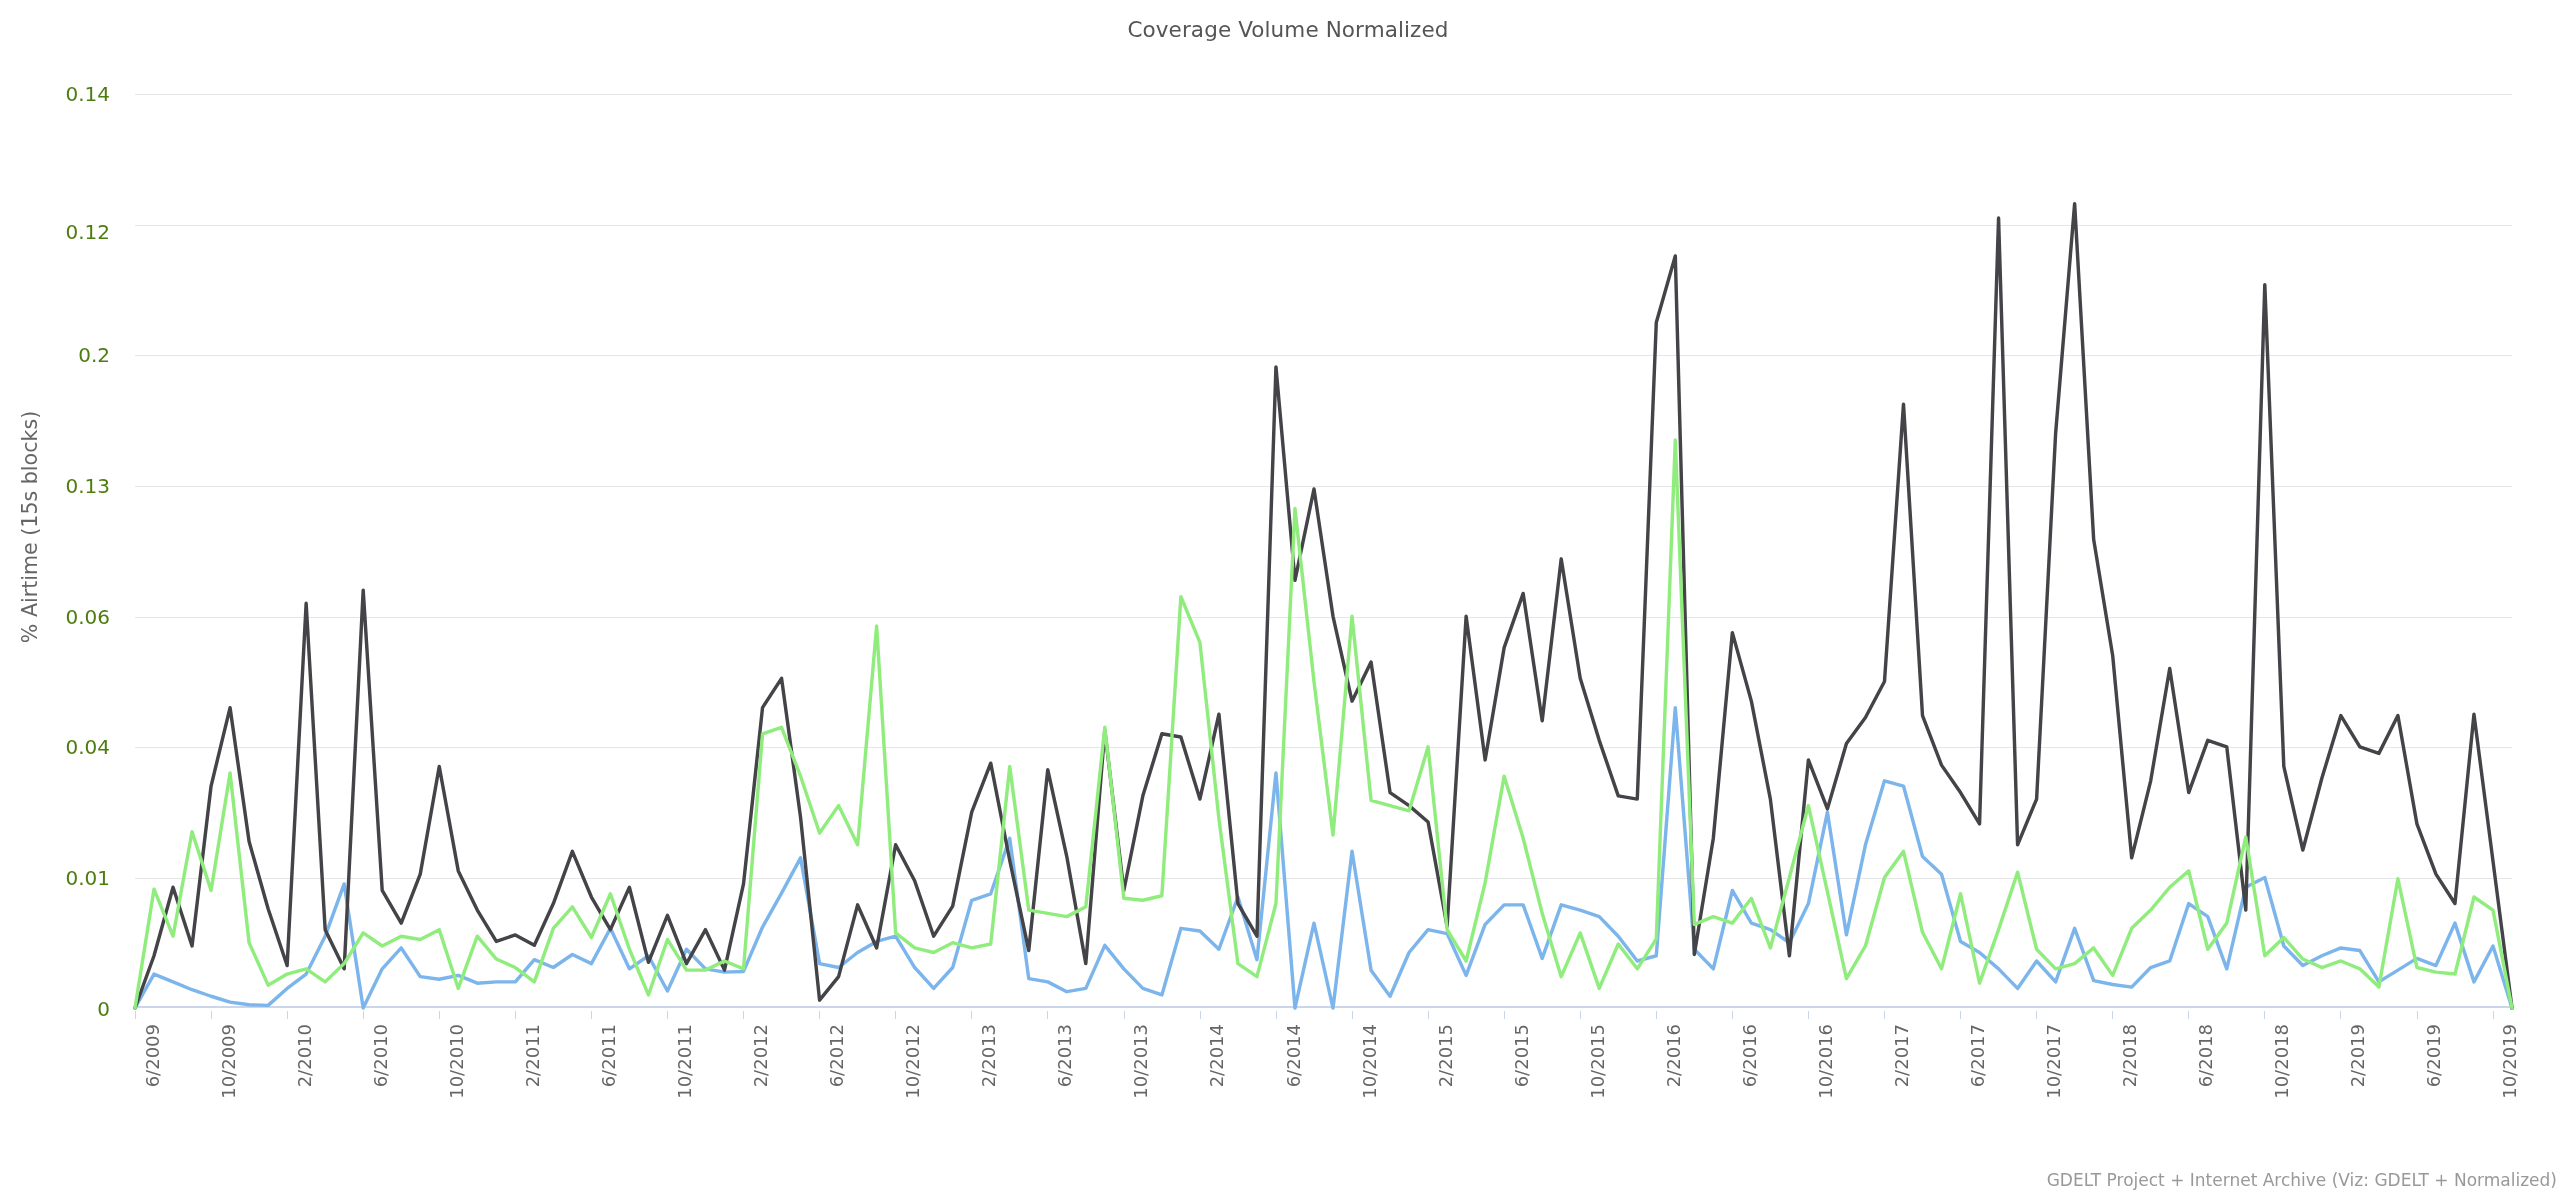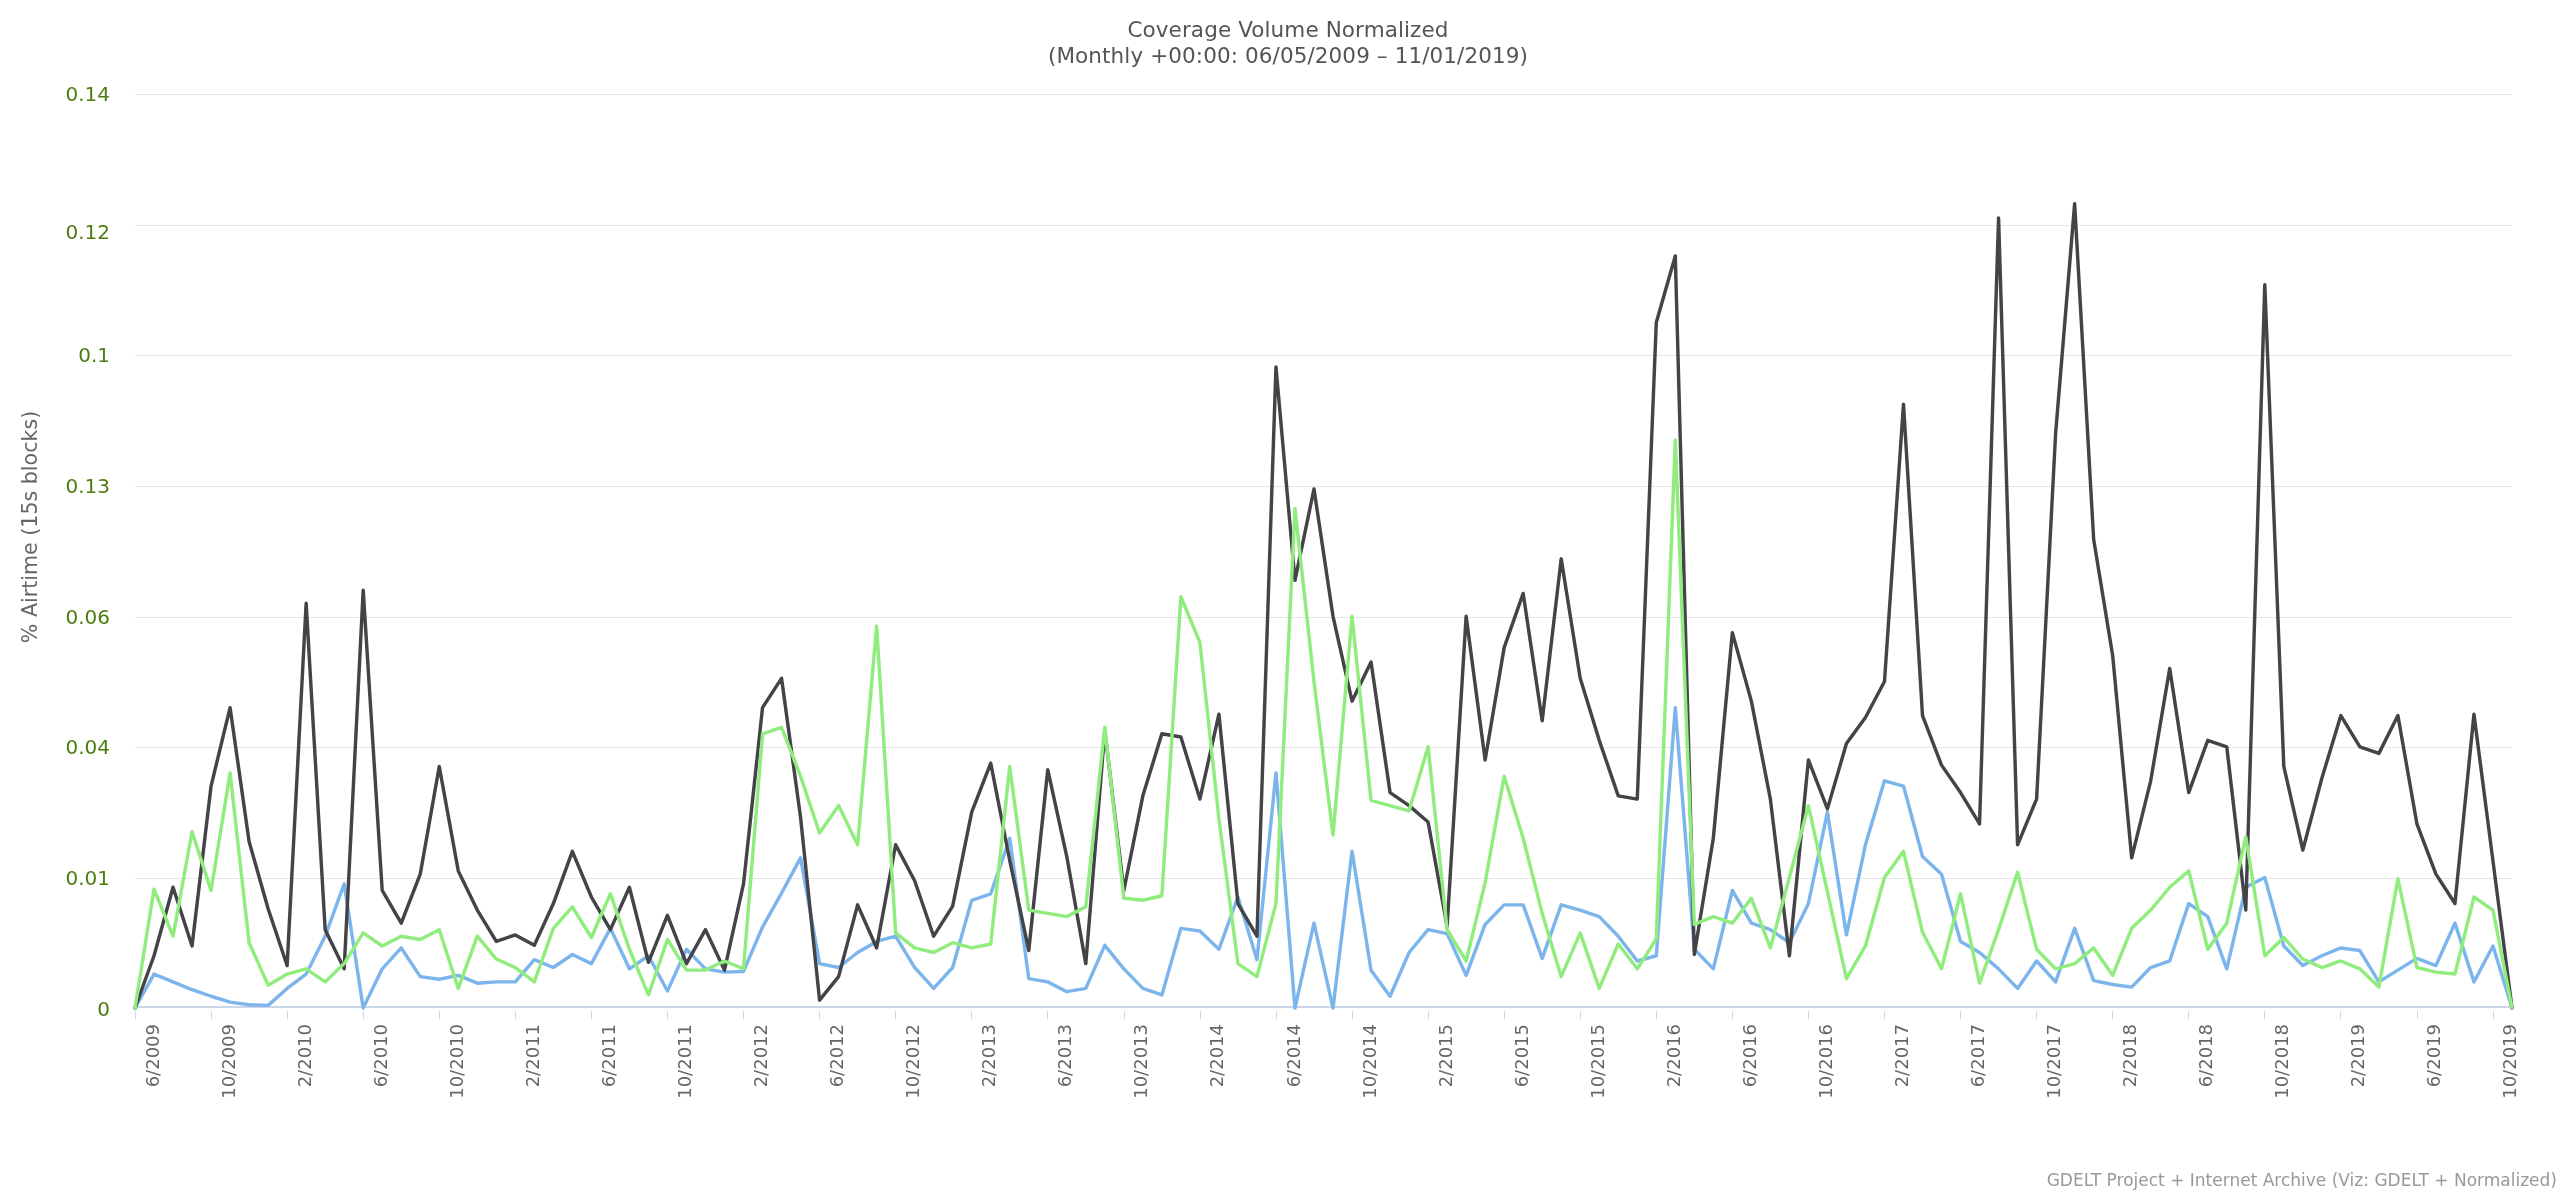--- a/index.html
+++ b/index.html
@@ -158,31 +158,30 @@
     color: #999999;
     white-space: nowrap;
   }
 </style>
 </head>
 <body>
 
 <div id="chart-root">
 
   <div class="chart-title">Coverage Volume Normalized</div>
-  <div class="chart-subtitle">(Monthly +00:00: 06/05/2009 – 11/01/2019)</div>
 
   <div class="y-axis-title">% Airtime (15s blocks)</div>
 
   <div id="y-tick-labels">
       <div class="y-tick-label" style="top: 999px;">0</div>
       <div class="y-tick-label" style="top: 868px;">0.01</div>
       <div class="y-tick-label" style="top: 737px;">0.04</div>
       <div class="y-tick-label" style="top: 607px;">0.06</div>
       <div class="y-tick-label" style="top: 476px;">0.13</div>
-      <div class="y-tick-label" style="top: 345px;">0.1</div>
+      <div class="y-tick-label" style="top: 345px;">0.2</div>
       <div class="y-tick-label" style="top: 222px;">0.12</div>
       <div class="y-tick-label" style="top: 84px;">0.14</div>
     </div>
 
   <div id="plot">
     <div id="gridlines">
         <div class="gridline" style="top: 784px;"></div>
         <div class="gridline" style="top: 653px;"></div>
         <div class="gridline" style="top: 523px;"></div>
         <div class="gridline" style="top: 392px;"></div>

